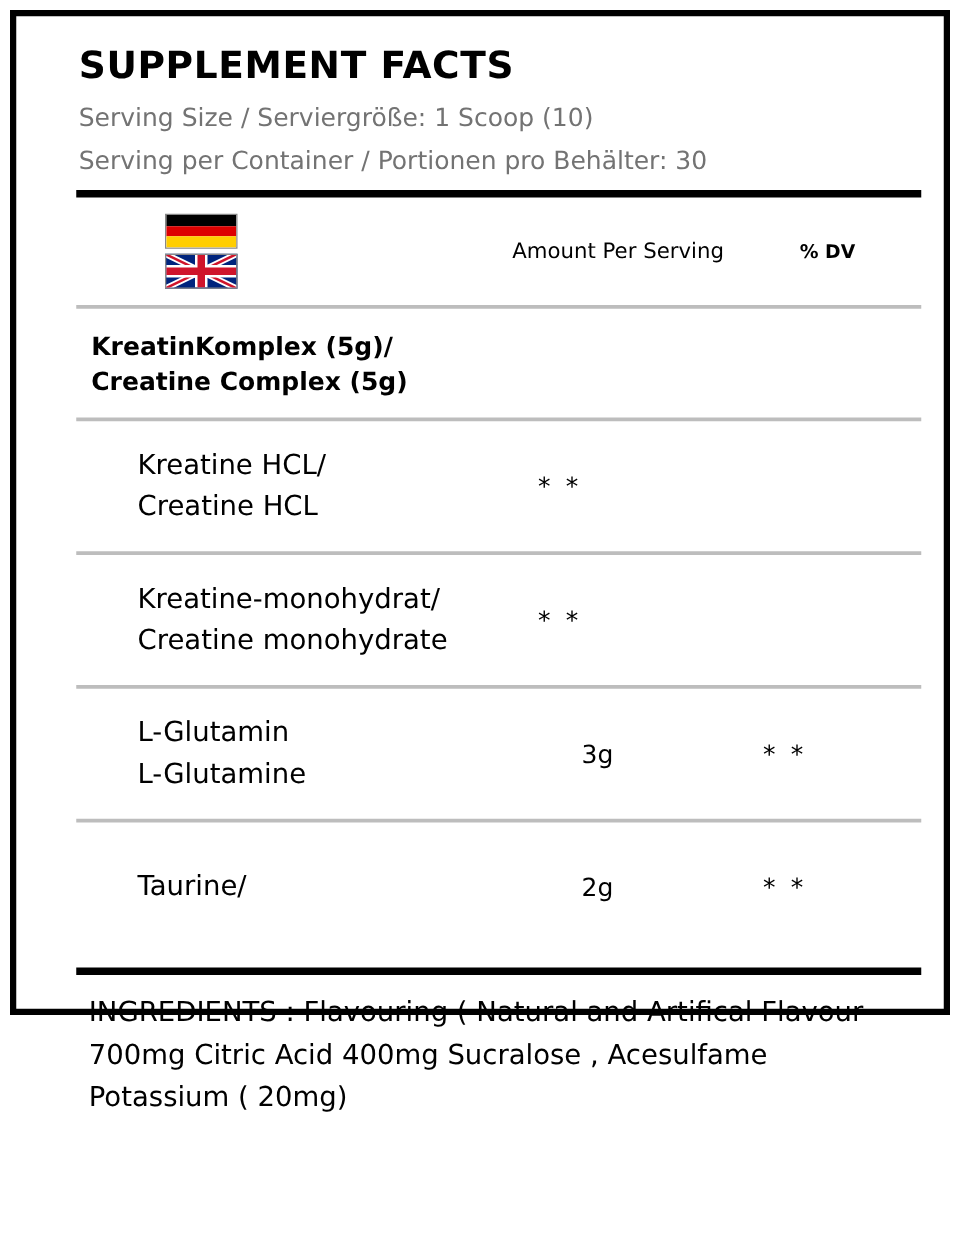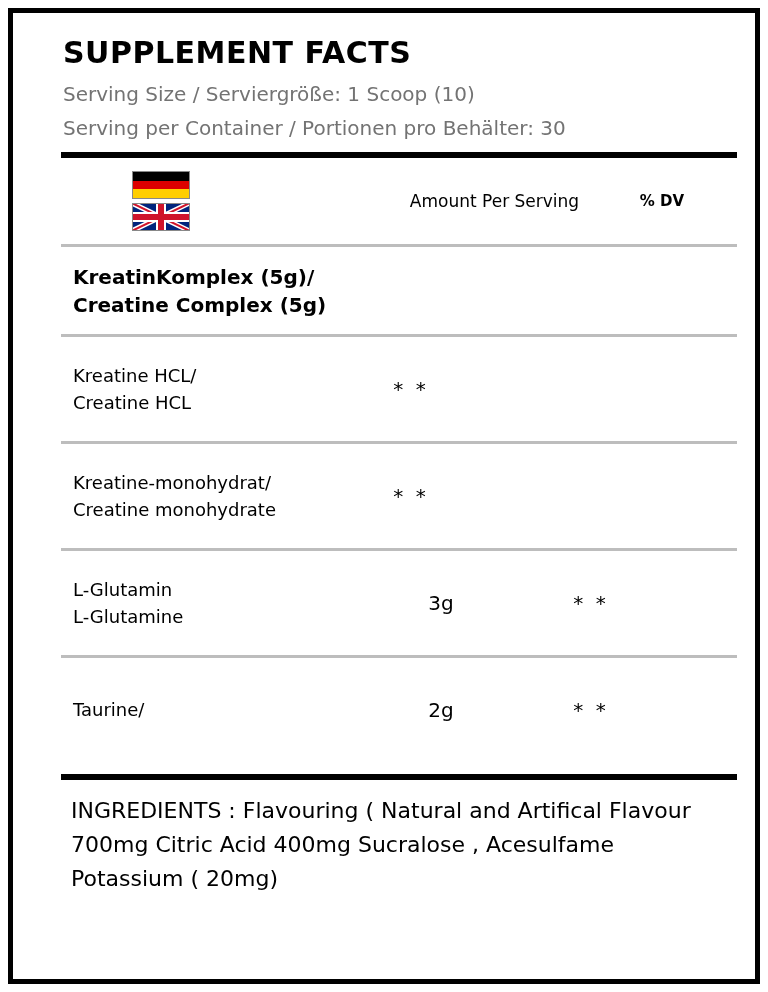--- a/index.html
+++ b/index.html
@@ -12,21 +12,21 @@
     height: 992px;
     font-family: "DejaVu Sans", sans-serif;
     color: #000000;
     overflow: hidden;
   }
   .panel {
     position: absolute;
     left: 8px;
     top: 8px;
     width: 752px;
-    height: 976px;
+    height: 804px;
     border: 5px solid #000000;
     box-sizing: border-box;
     background: #ffffff;
   }
   .inner {
     position: absolute;
     left: 48px;
     top: 12px;
     width: 676px;
   }
@@ -131,22 +131,23 @@
   }
   .item-row {
     display: flex;
     align-items: center;
     min-height: 104px;
     padding-left: 12px;
     box-sizing: border-box;
   }
   .item-name {
     width: 278px;
-    font-size: 18px;
+    font-size: 22px;
     line-height: 1.5;
+    margin-left: 37px;
   }
   .item-amount {
     width: 180px;
     font-size: 20px;
     text-align: center;
   }
   .item-dv {
     width: 120px;
     font-size: 20px;
     text-align: center;

